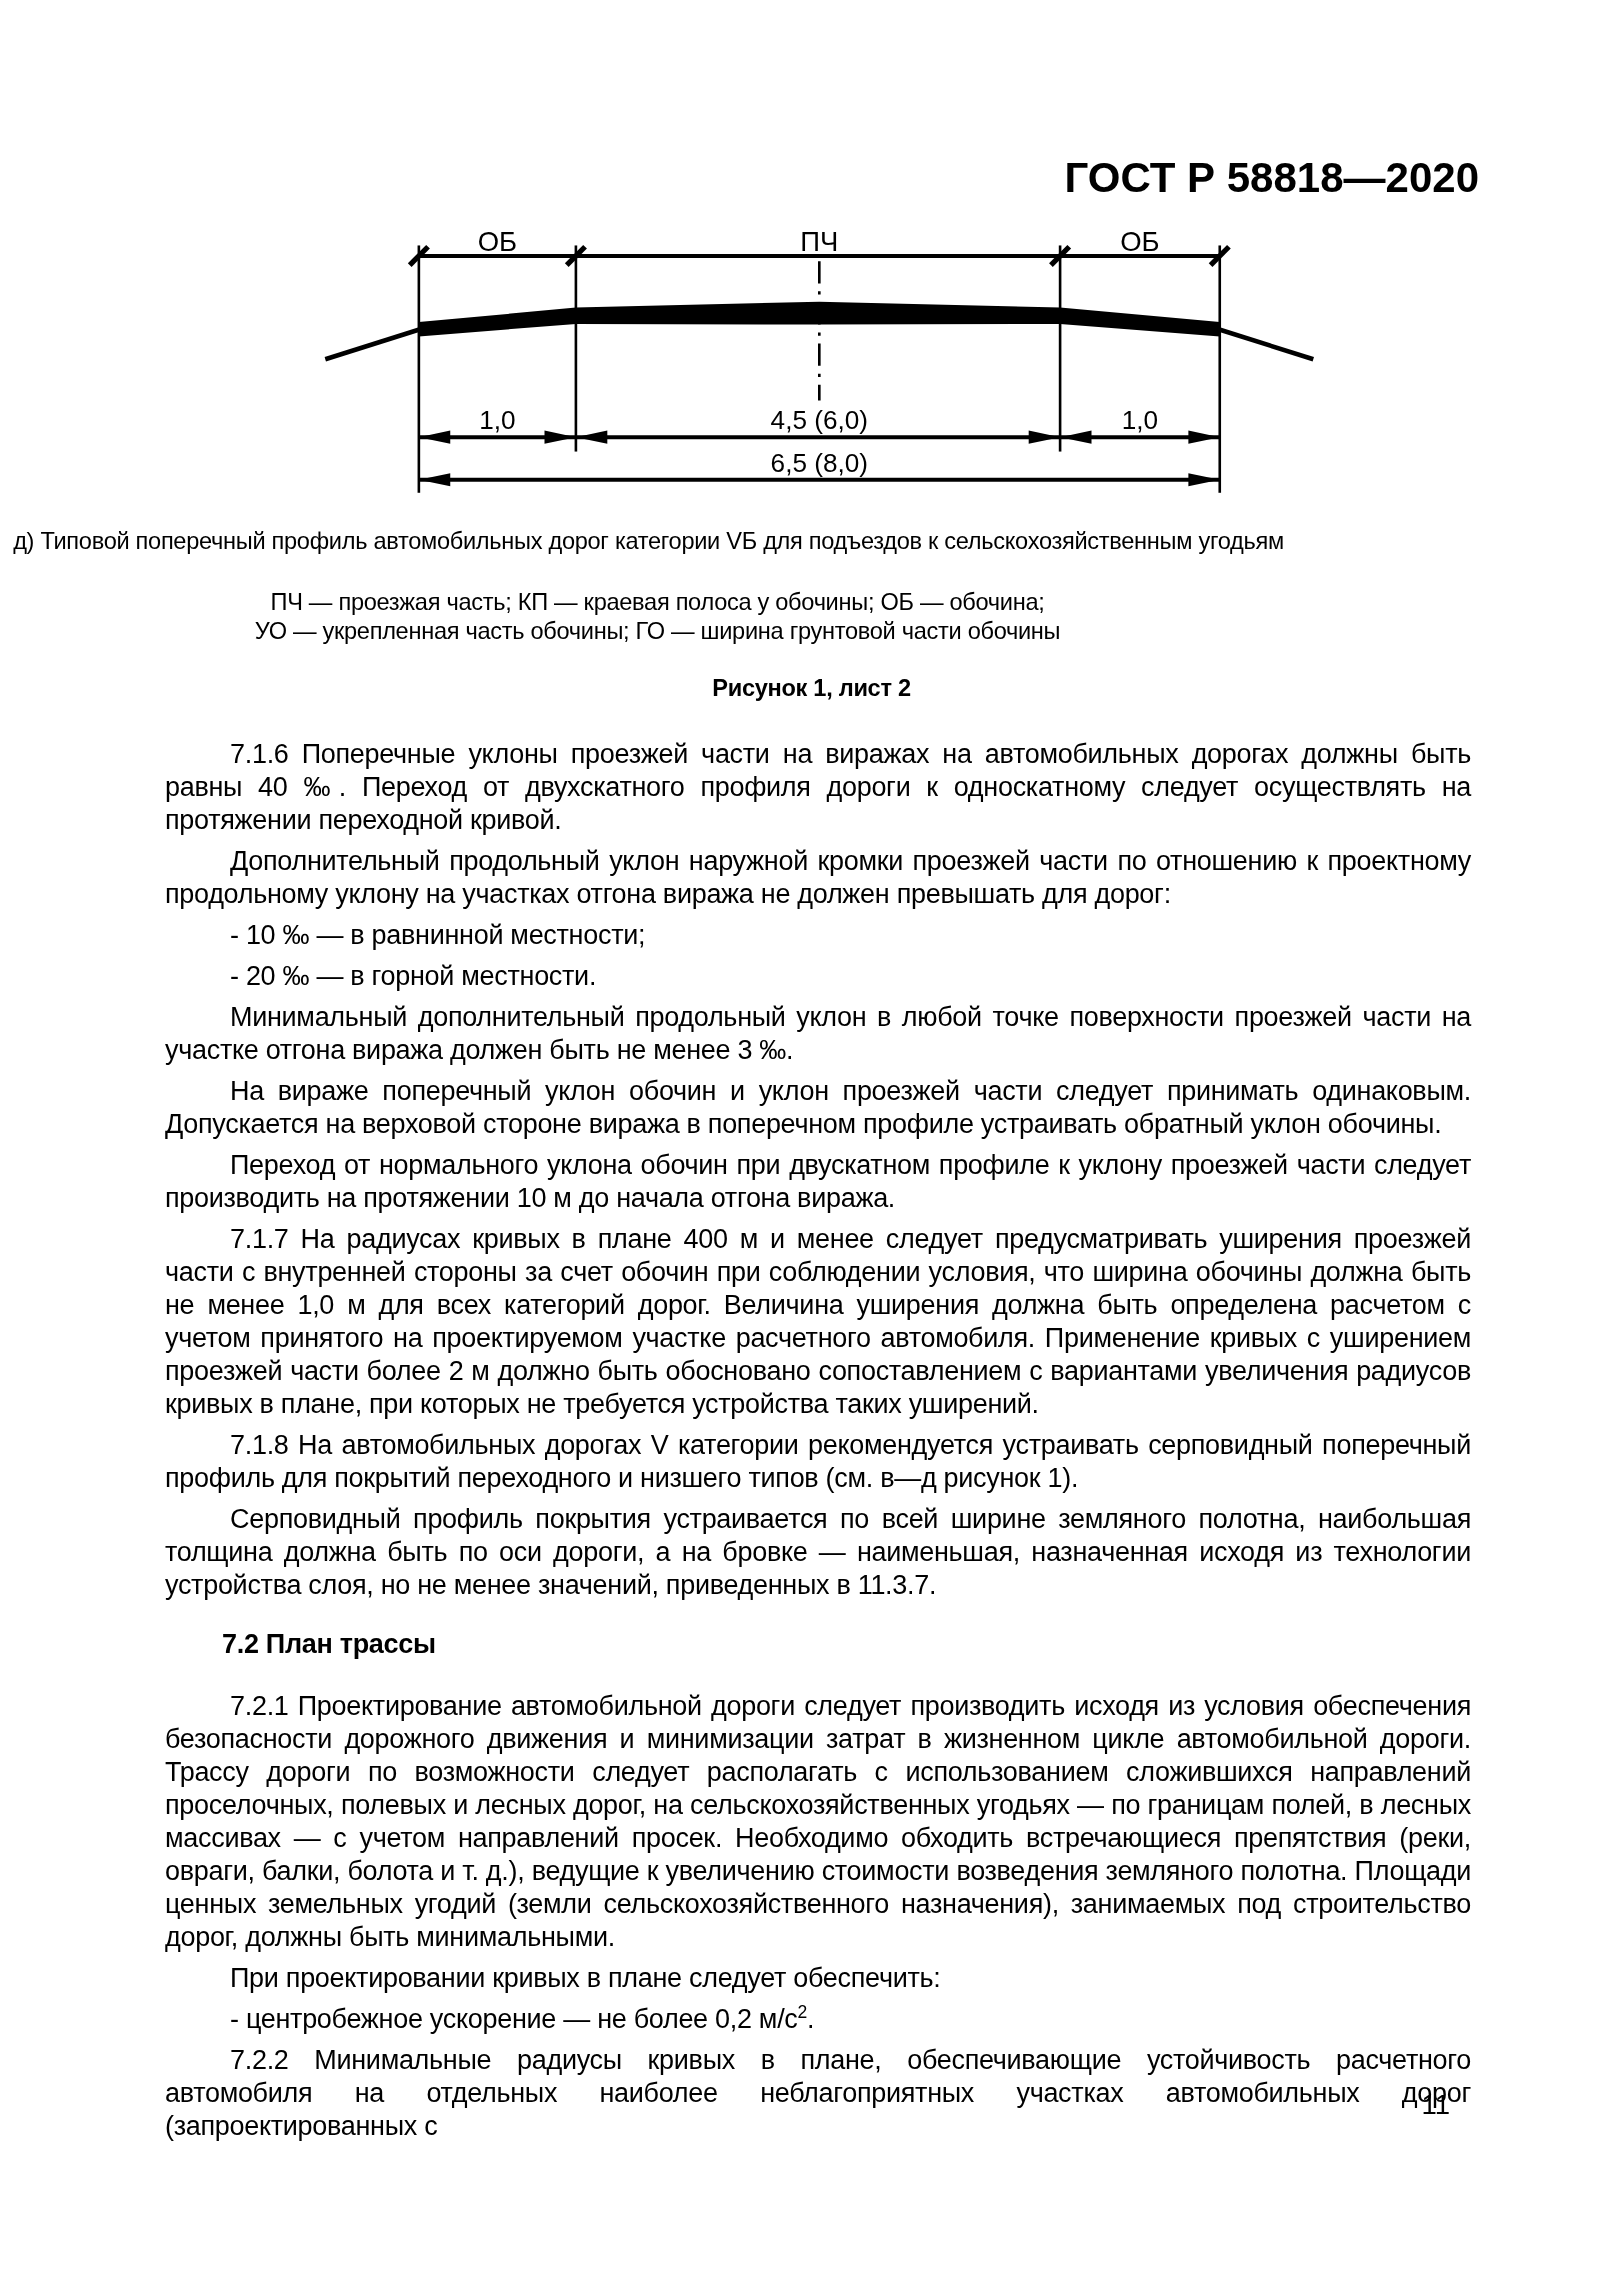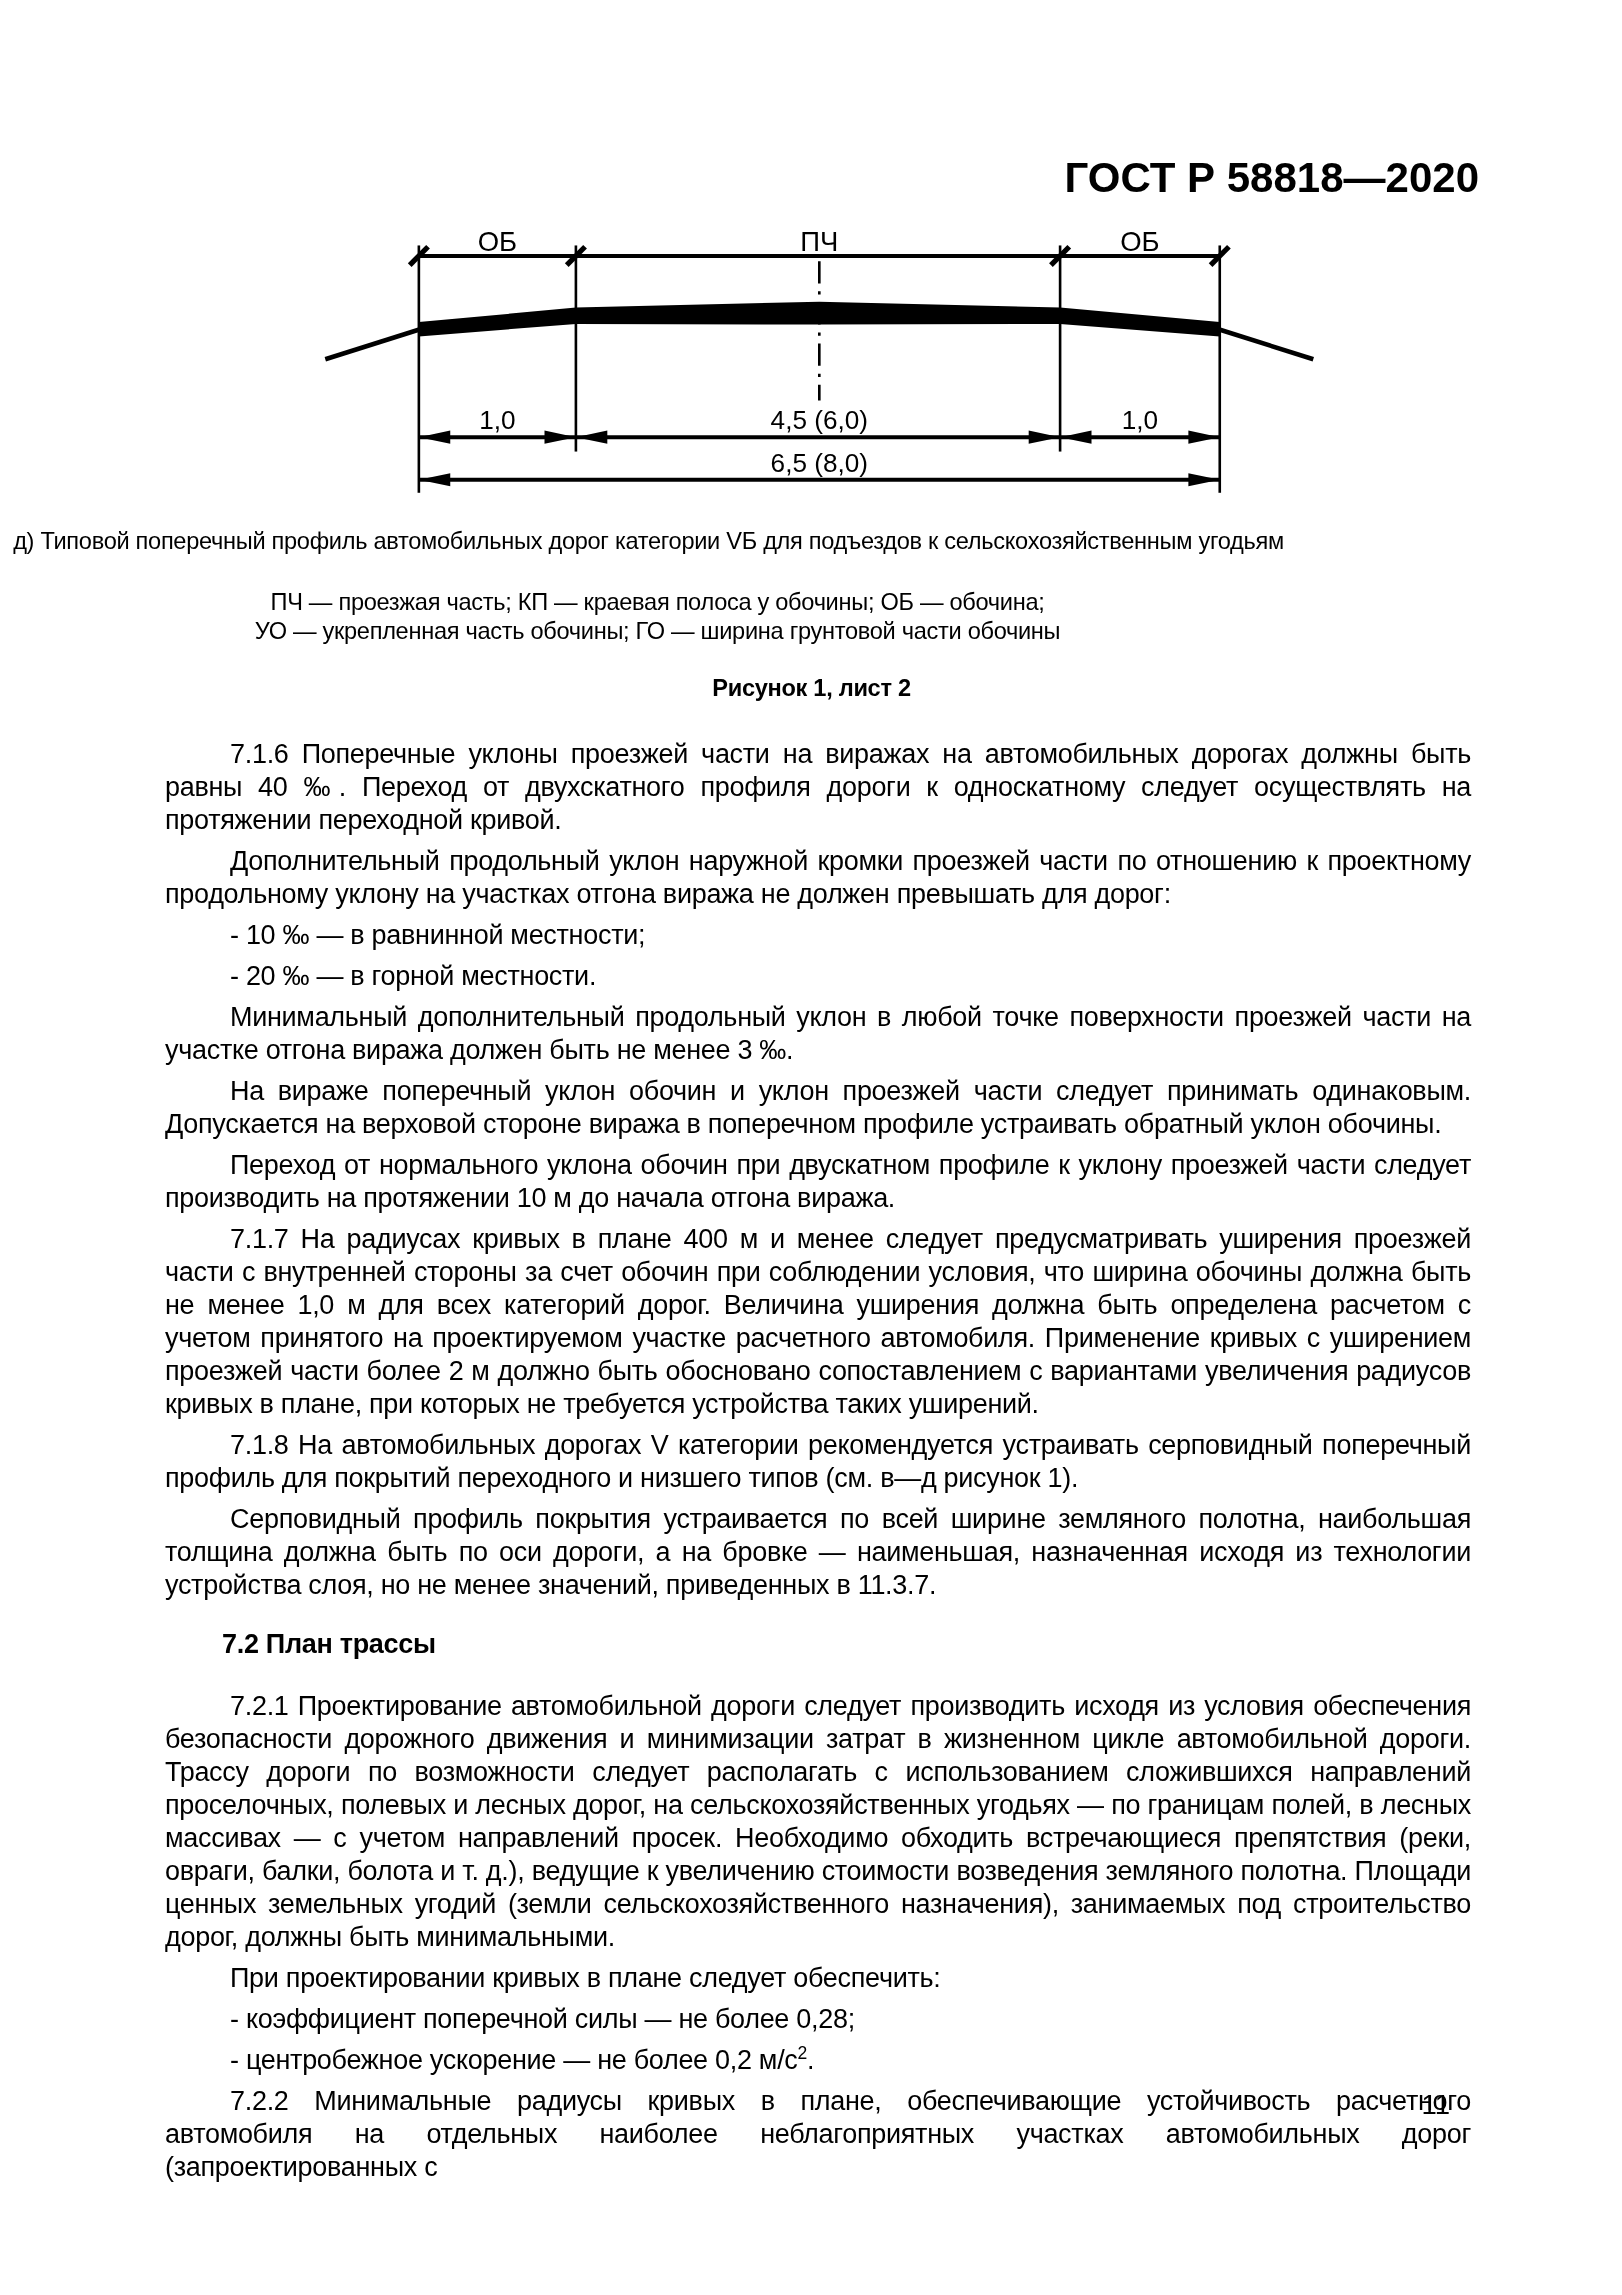--- a/index.html
+++ b/index.html
@@ -168,19 +168,18 @@
   <p class="para">- 20 ‰ — в горной местности.</p>
   <p class="para">Минимальный дополнительный продольный уклон в любой точке поверхности проезжей части на участке отгона виража должен быть не менее 3 ‰.</p>
   <p class="para">На вираже поперечный уклон обочин и уклон проезжей части следует принимать одинаковым. Допускается на верховой стороне виража в поперечном профиле устраивать обратный уклон обочины.</p>
   <p class="para">Переход от нормального уклона обочин при двускатном профиле к уклону проезжей части следует производить на протяжении 10 м до начала отгона виража.</p>
   <p class="para">7.1.7 На радиусах кривых в плане 400 м и менее следует предусматривать уширения проезжей части с внутренней стороны за счет обочин при соблюдении условия, что ширина обочины должна быть не менее 1,0 м для всех категорий дорог. Величина уширения должна быть определена расчетом с учетом принятого на проектируемом участке расчетного автомобиля. Применение кривых с уширением проезжей части более 2 м должно быть обосновано сопоставлением с вариантами увеличения радиусов кривых в плане, при которых не требуется устройства таких уширений.</p>
   <p class="para">7.1.8 На автомобильных дорогах V категории рекомендуется устраивать серповидный поперечный профиль для покрытий переходного и низшего типов (см. в—д рисунок 1).</p>
   <p class="para">Серповидный профиль покрытия устраивается по всей ширине земляного полотна, наибольшая толщина должна быть по оси дороги, а на бровке — наименьшая, назначенная исходя из технологии устройства слоя, но не менее значений, приведенных в 11.3.7.</p>
   <p class="heading">7.2 План трассы</p>
   <p class="para">7.2.1 Проектирование автомобильной дороги следует производить исходя из условия обеспечения безопасности дорожного движения и минимизации затрат в жизненном цикле автомобильной дороги. Трассу дороги по возможности следует располагать с использованием сложившихся направлений проселочных, полевых и лесных дорог, на сельскохозяйственных угодьях — по границам полей, в лесных массивах — с учетом направлений просек. Необходимо обходить встречающиеся препятствия (реки, овраги, балки, болота и т. д.), ведущие к увеличению стоимости возведения земляного полотна. Площади ценных земельных угодий (земли сельскохозяйственного назначения), занимаемых под строительство дорог, должны быть минимальными.</p>
   <p class="para">При проектировании кривых в плане следует обеспечить:</p>
-  <p class="para">- коэффициент поперечной силы — не более 0,28;</p>
   <p class="para"><span>- центробежное ускорение — не более 0,2 м/с</span><sup>2</sup><span>.</span></p>
   <p class="para">7.2.2 Минимальные радиусы кривых в плане, обеспечивающие устойчивость расчетного автомобиля на отдельных наиболее неблагоприятных участках автомобильных дорог (запроектированных с</p>
 </div>
 
 <div class="page-number">11</div>
 
 
 </body></html>

